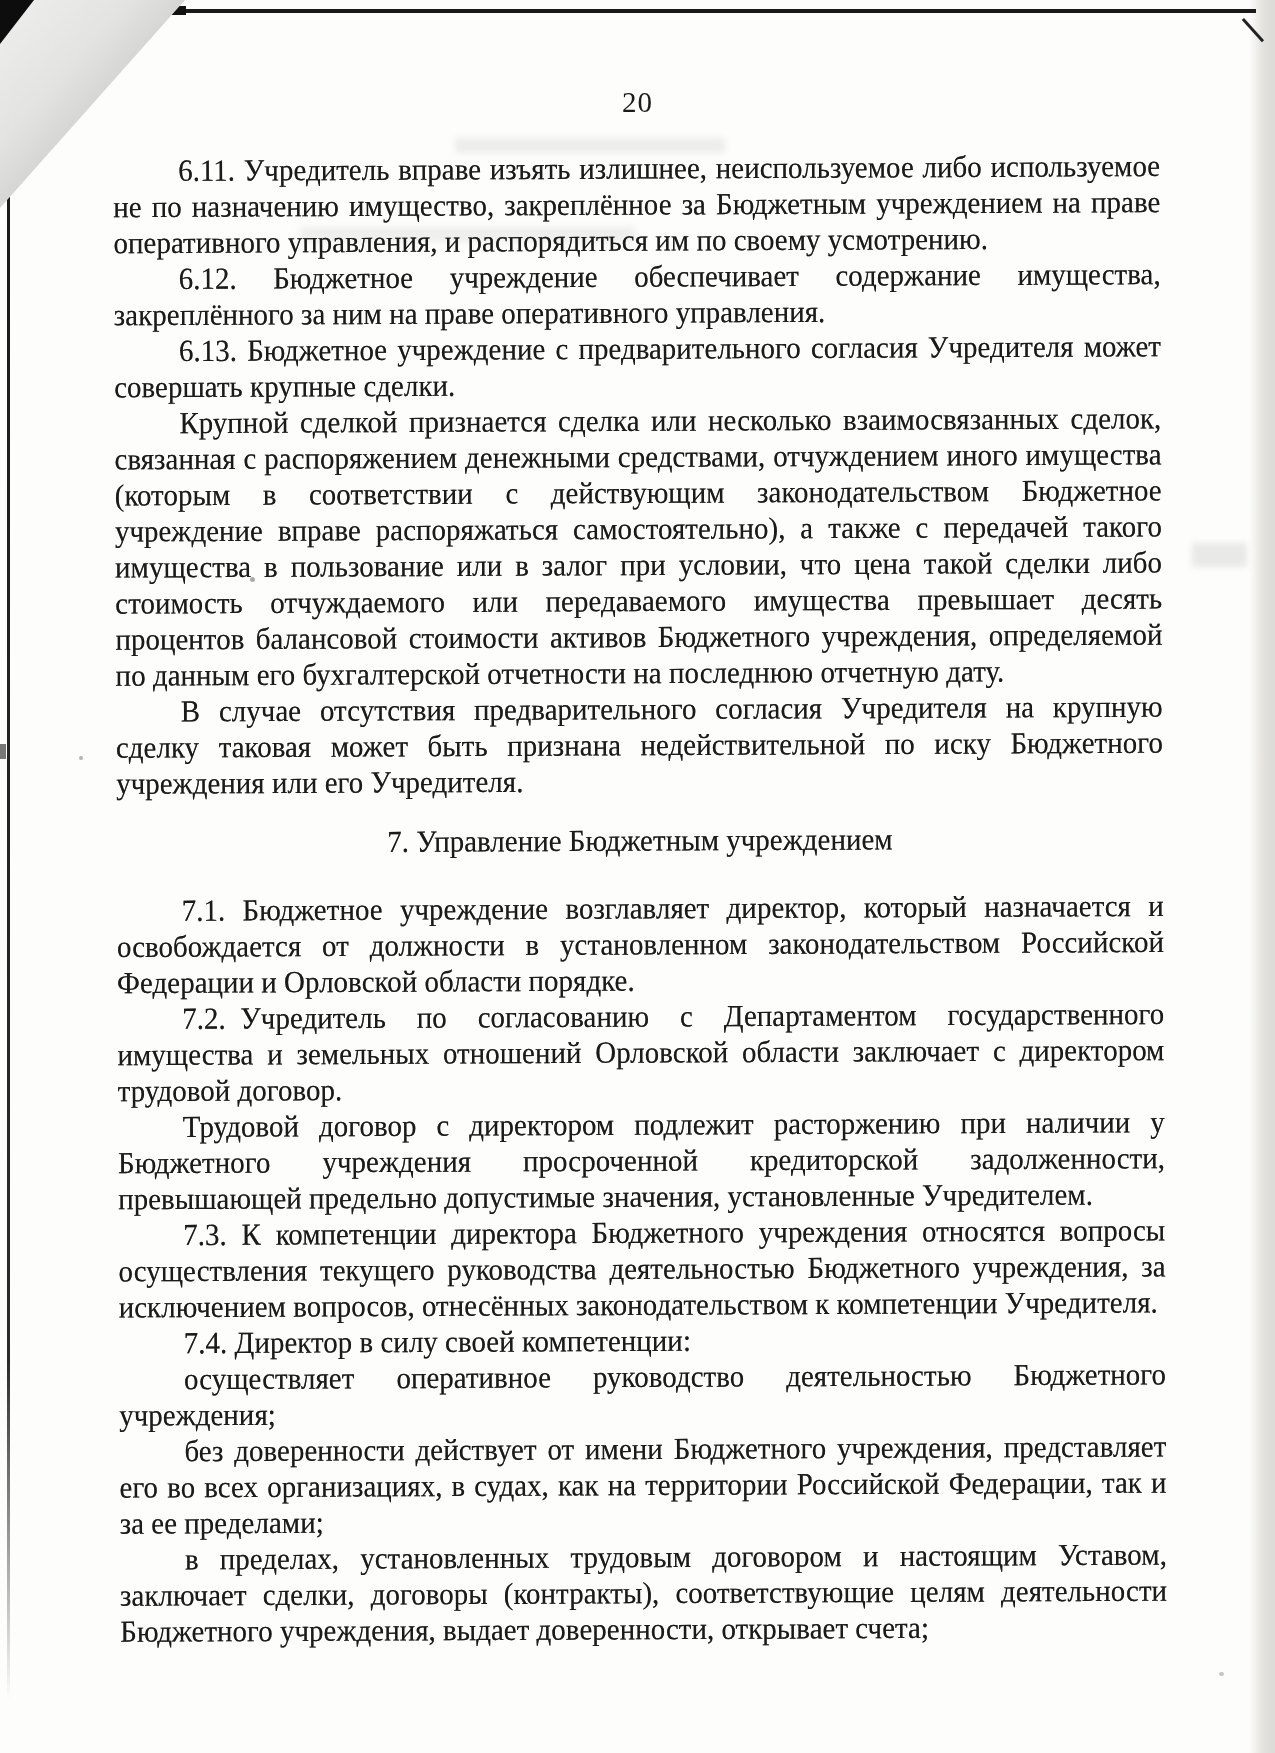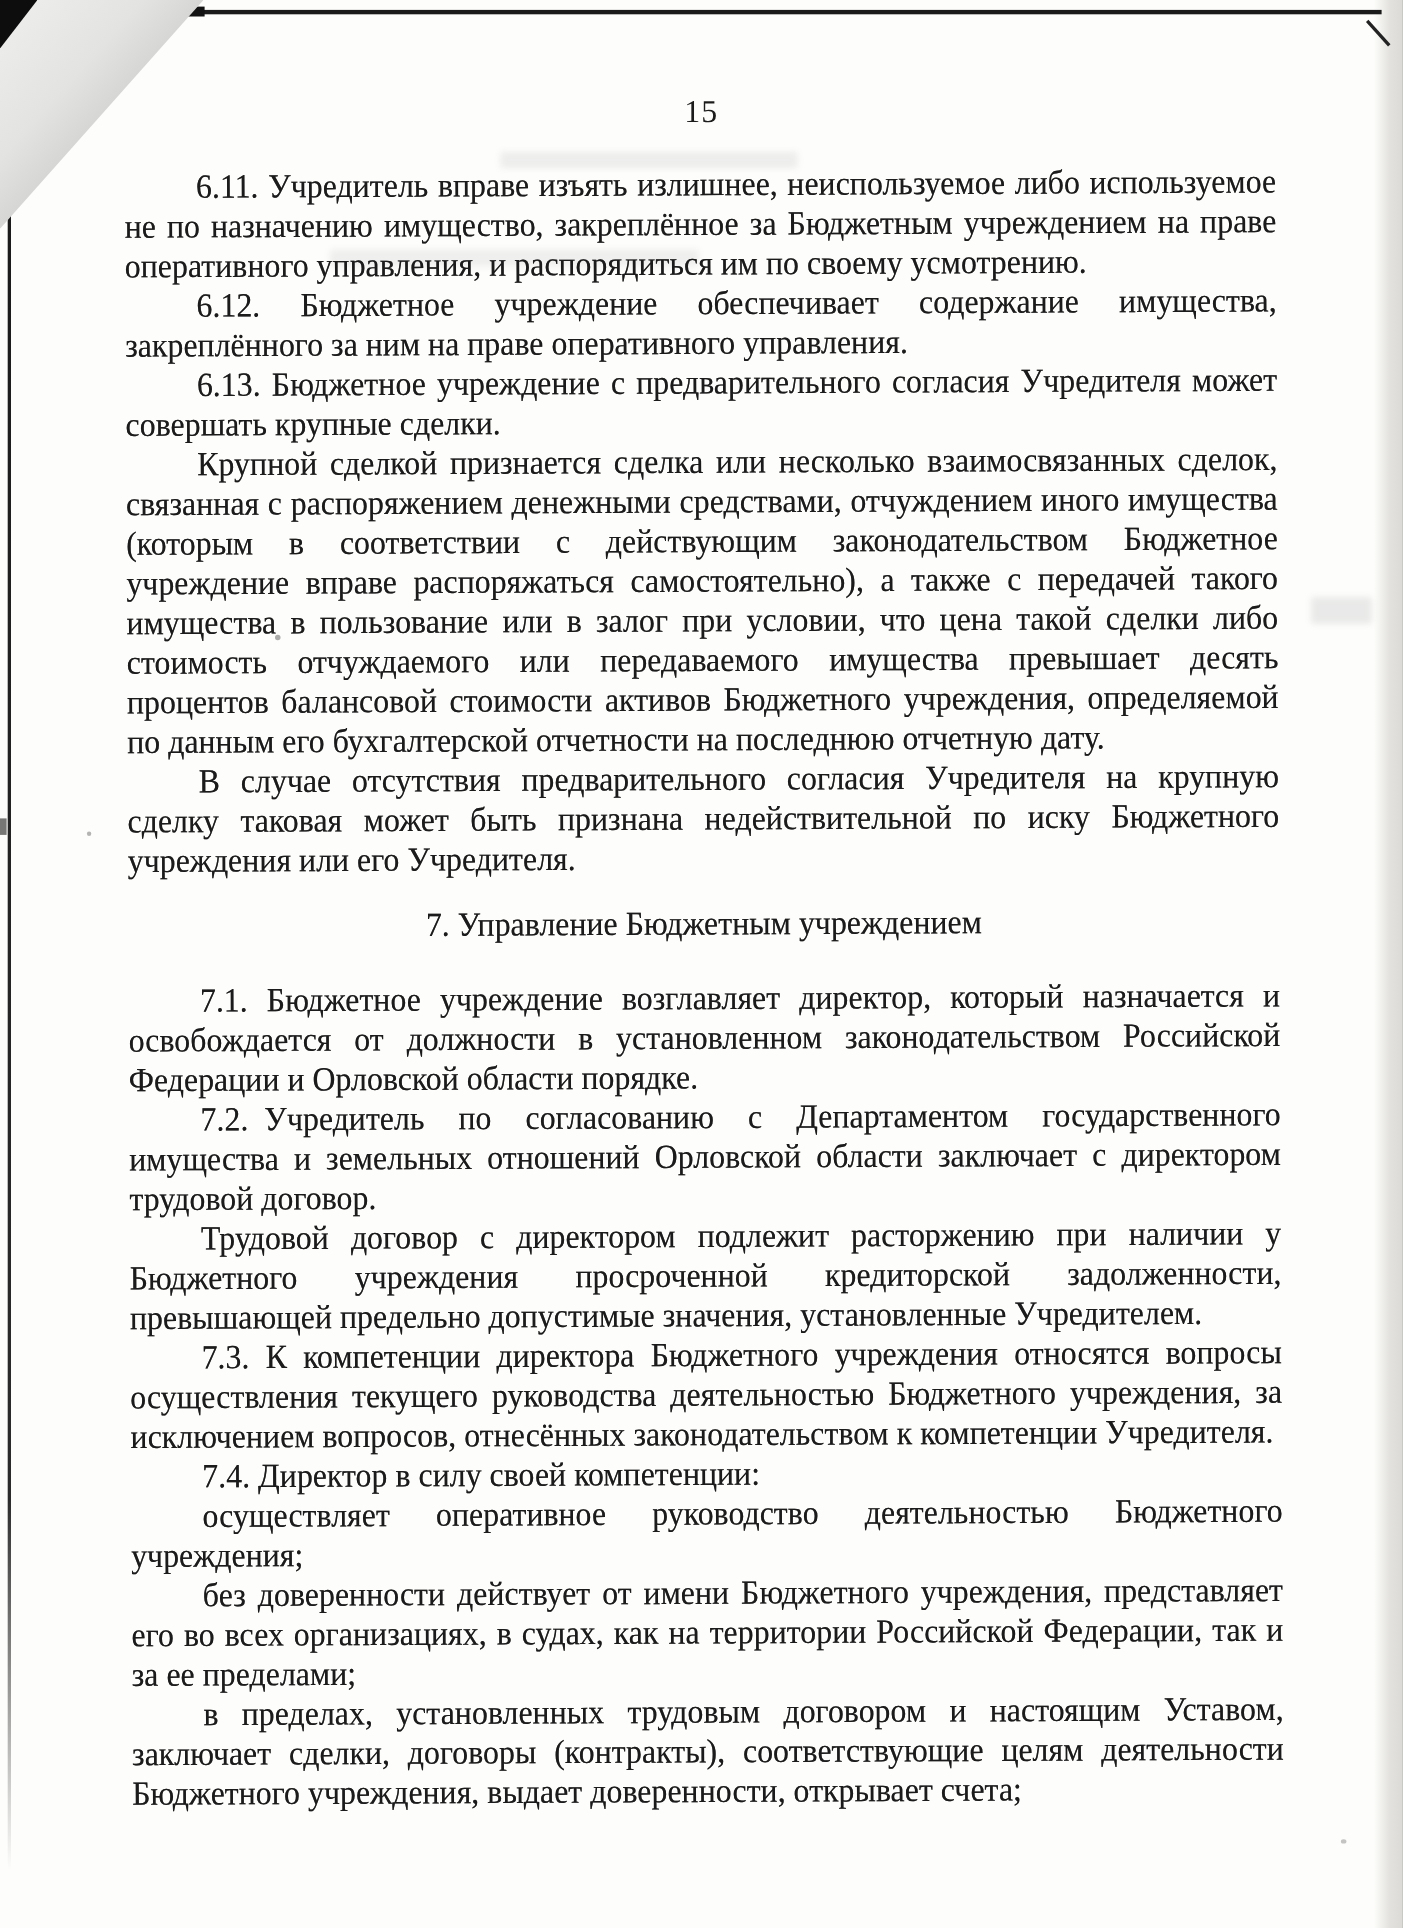--- a/index.html
+++ b/index.html
@@ -89,21 +89,21 @@
   <div class="corner-fold"></div>
   <div class="corner-fold-blackchunk"></div>
   <div class="left-tick"></div>
   <div class="smudge s1"></div>
   <div class="smudge s2"></div>
   <div class="smudge s3"></div>
   <div class="speck k1"></div>
   <div class="speck k2"></div>
   <div class="speck k3"></div>
 
-  <div class="page-number">15</div>
+  <div class="page-number">20</div>
 
   <div class="text-layer">
     <p class="para">6.11. Учредитель вправе изъять излишнее, неиспользуемое либо используемое не по назначению имущество, закреплённое за Бюджетным учреждением на праве оперативного управления, и распорядиться им по своему усмотрению.</p>
     <p class="para">6.12. Бюджетное учреждение обеспечивает содержание имущества, закреплённого за ним на праве оперативного управления.</p>
     <p class="para">6.13. Бюджетное учреждение с предварительного согласия Учредителя может совершать крупные сделки.</p>
     <p class="para">Крупной сделкой признается сделка или несколько взаимосвязанных сделок, связанная с распоряжением денежными средствами, отчуждением иного имущества (которым в соответствии с действующим законодательством Бюджетное учреждение вправе распоряжаться самостоятельно), а также с передачей такого имущества в пользование или в залог при условии, что цена такой сделки либо стоимость отчуждаемого или передаваемого имущества превышает десять процентов балансовой стоимости активов Бюджетного учреждения, определяемой по данным его бухгалтерской отчетности на последнюю отчетную дату.</p>
     <p class="para">В случае отсутствия предварительного согласия Учредителя на крупную сделку таковая может быть признана недействительной по иску Бюджетного учреждения или его Учредителя.</p>
     <h2 class="heading">7. Управление Бюджетным учреждением</h2>
     <p class="para">7.1. Бюджетное учреждение возглавляет директор, который назначается и освобождается от должности в установленном законодательством Российской Федерации и Орловской области порядке.</p>
     <p class="para">7.2. Учредитель по согласованию с Департаментом государственного имущества и земельных отношений Орловской области заключает с директором трудовой договор.</p>

